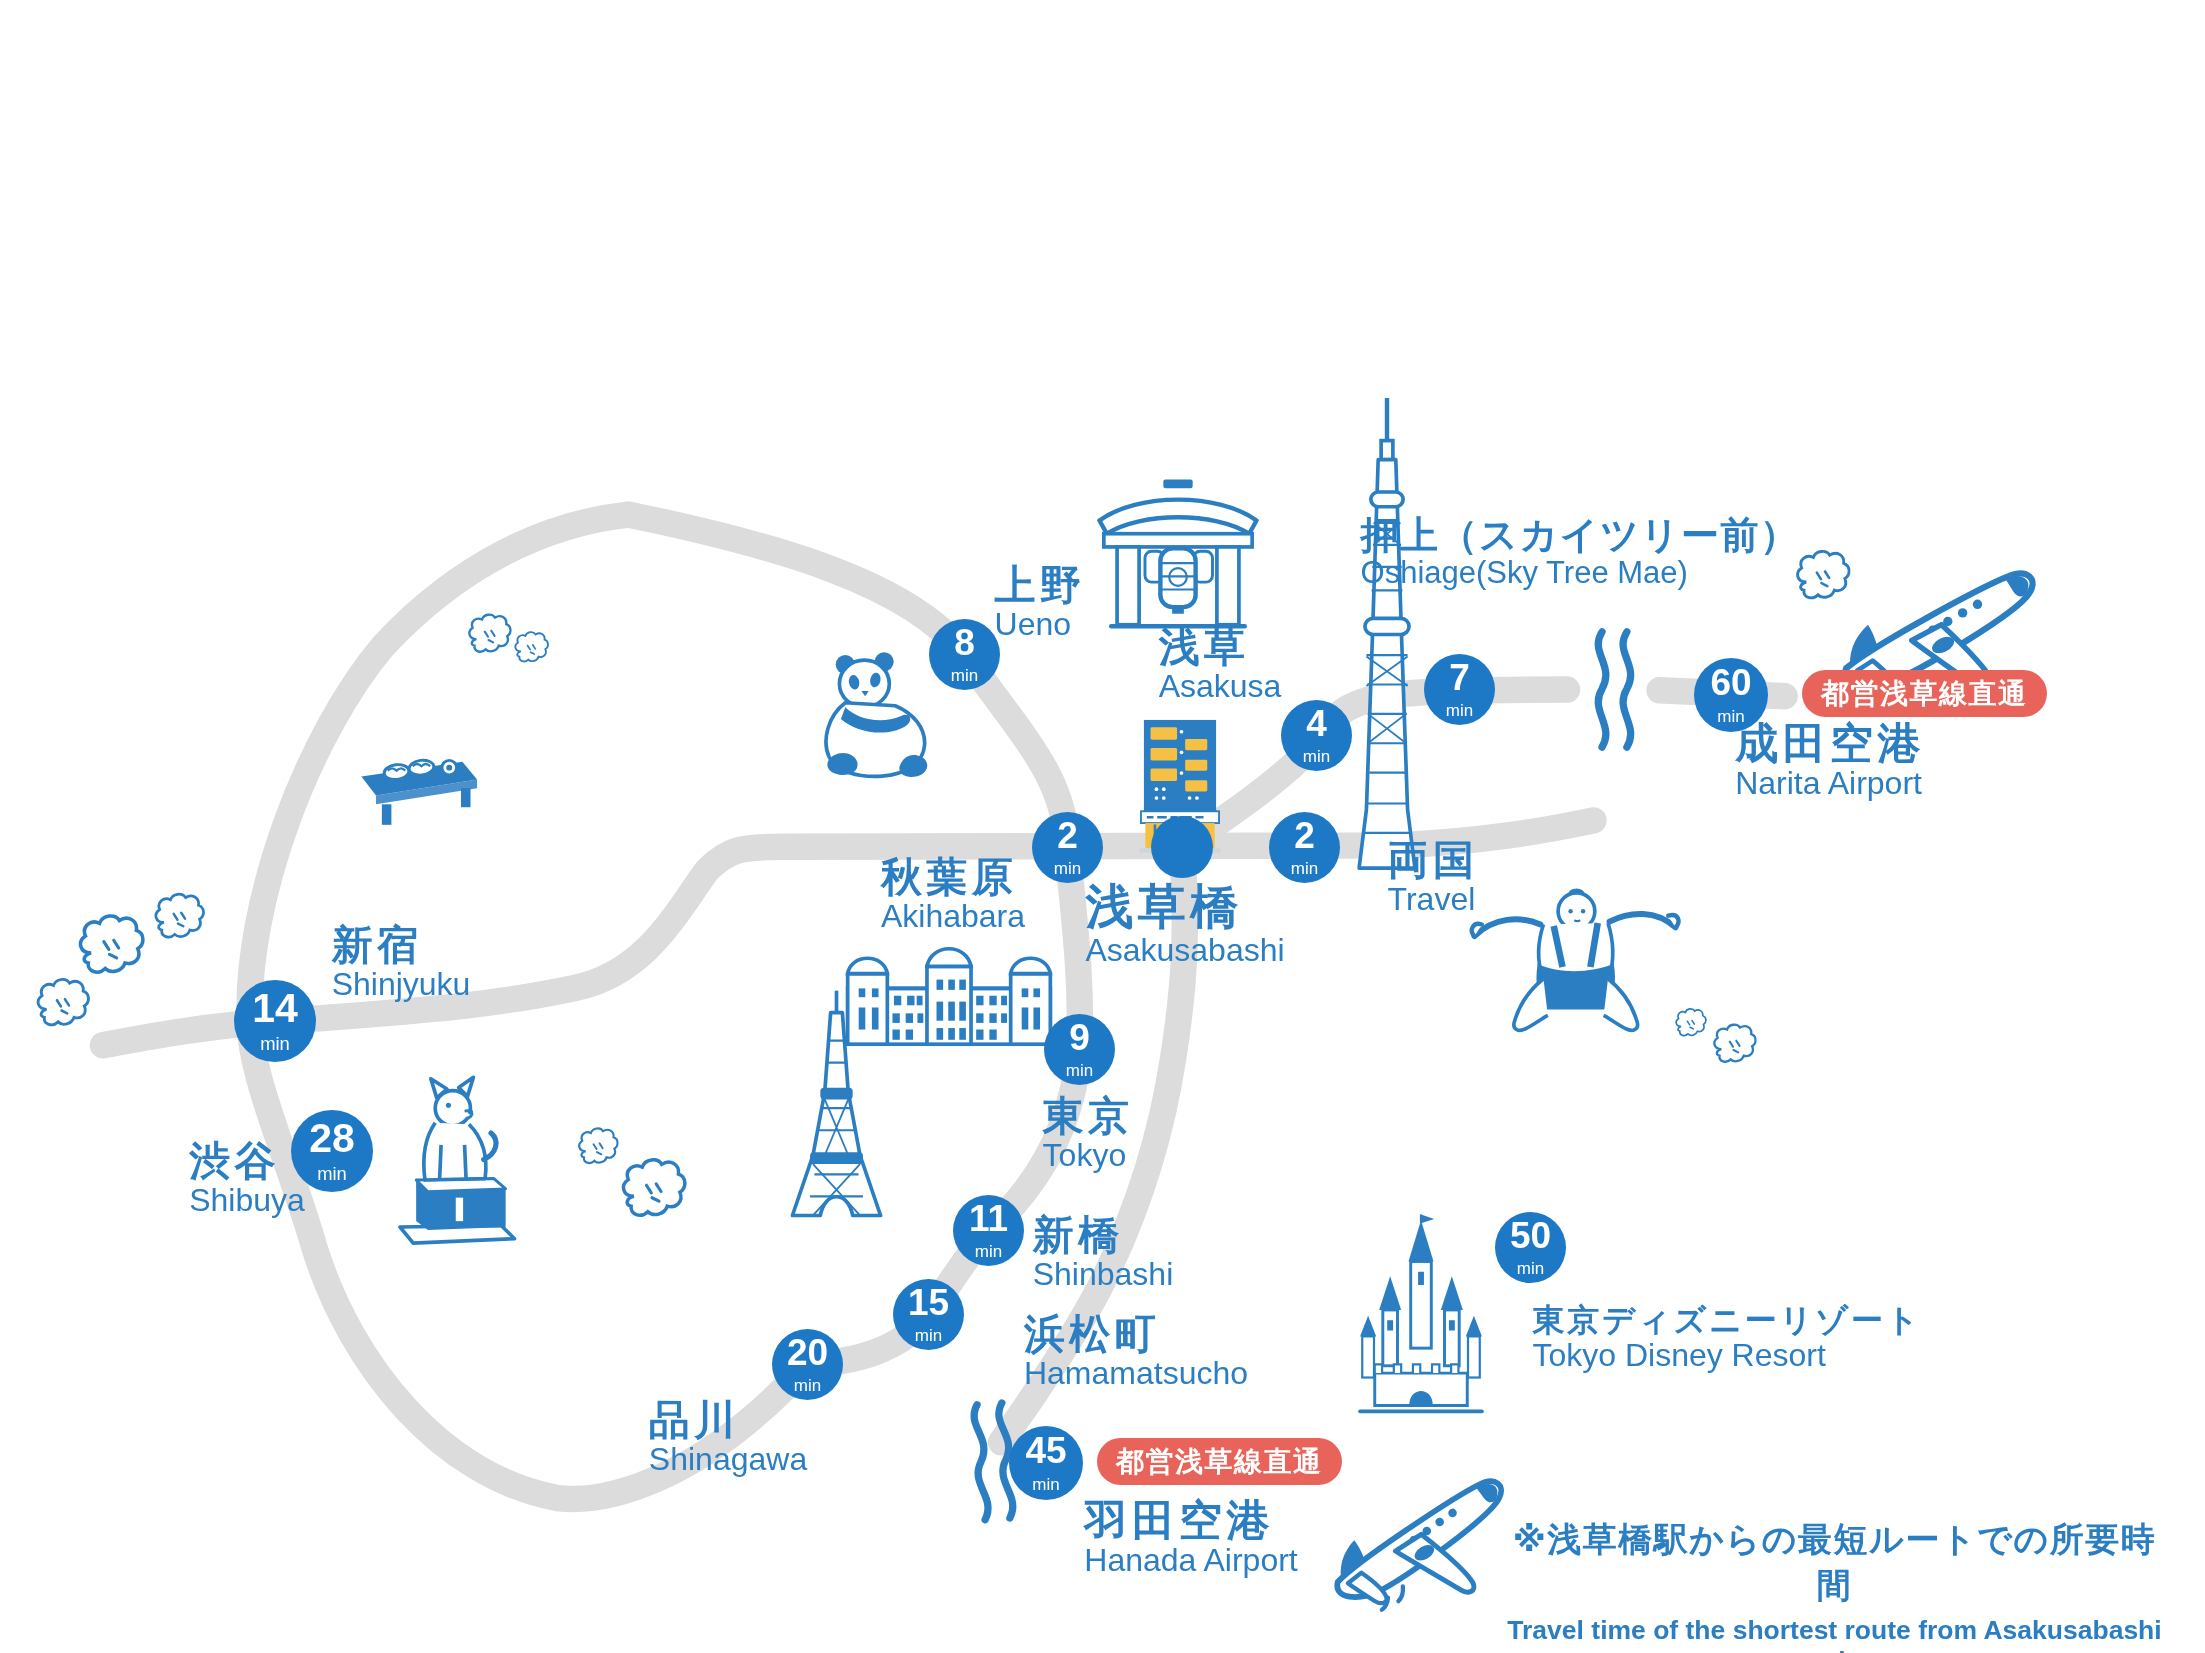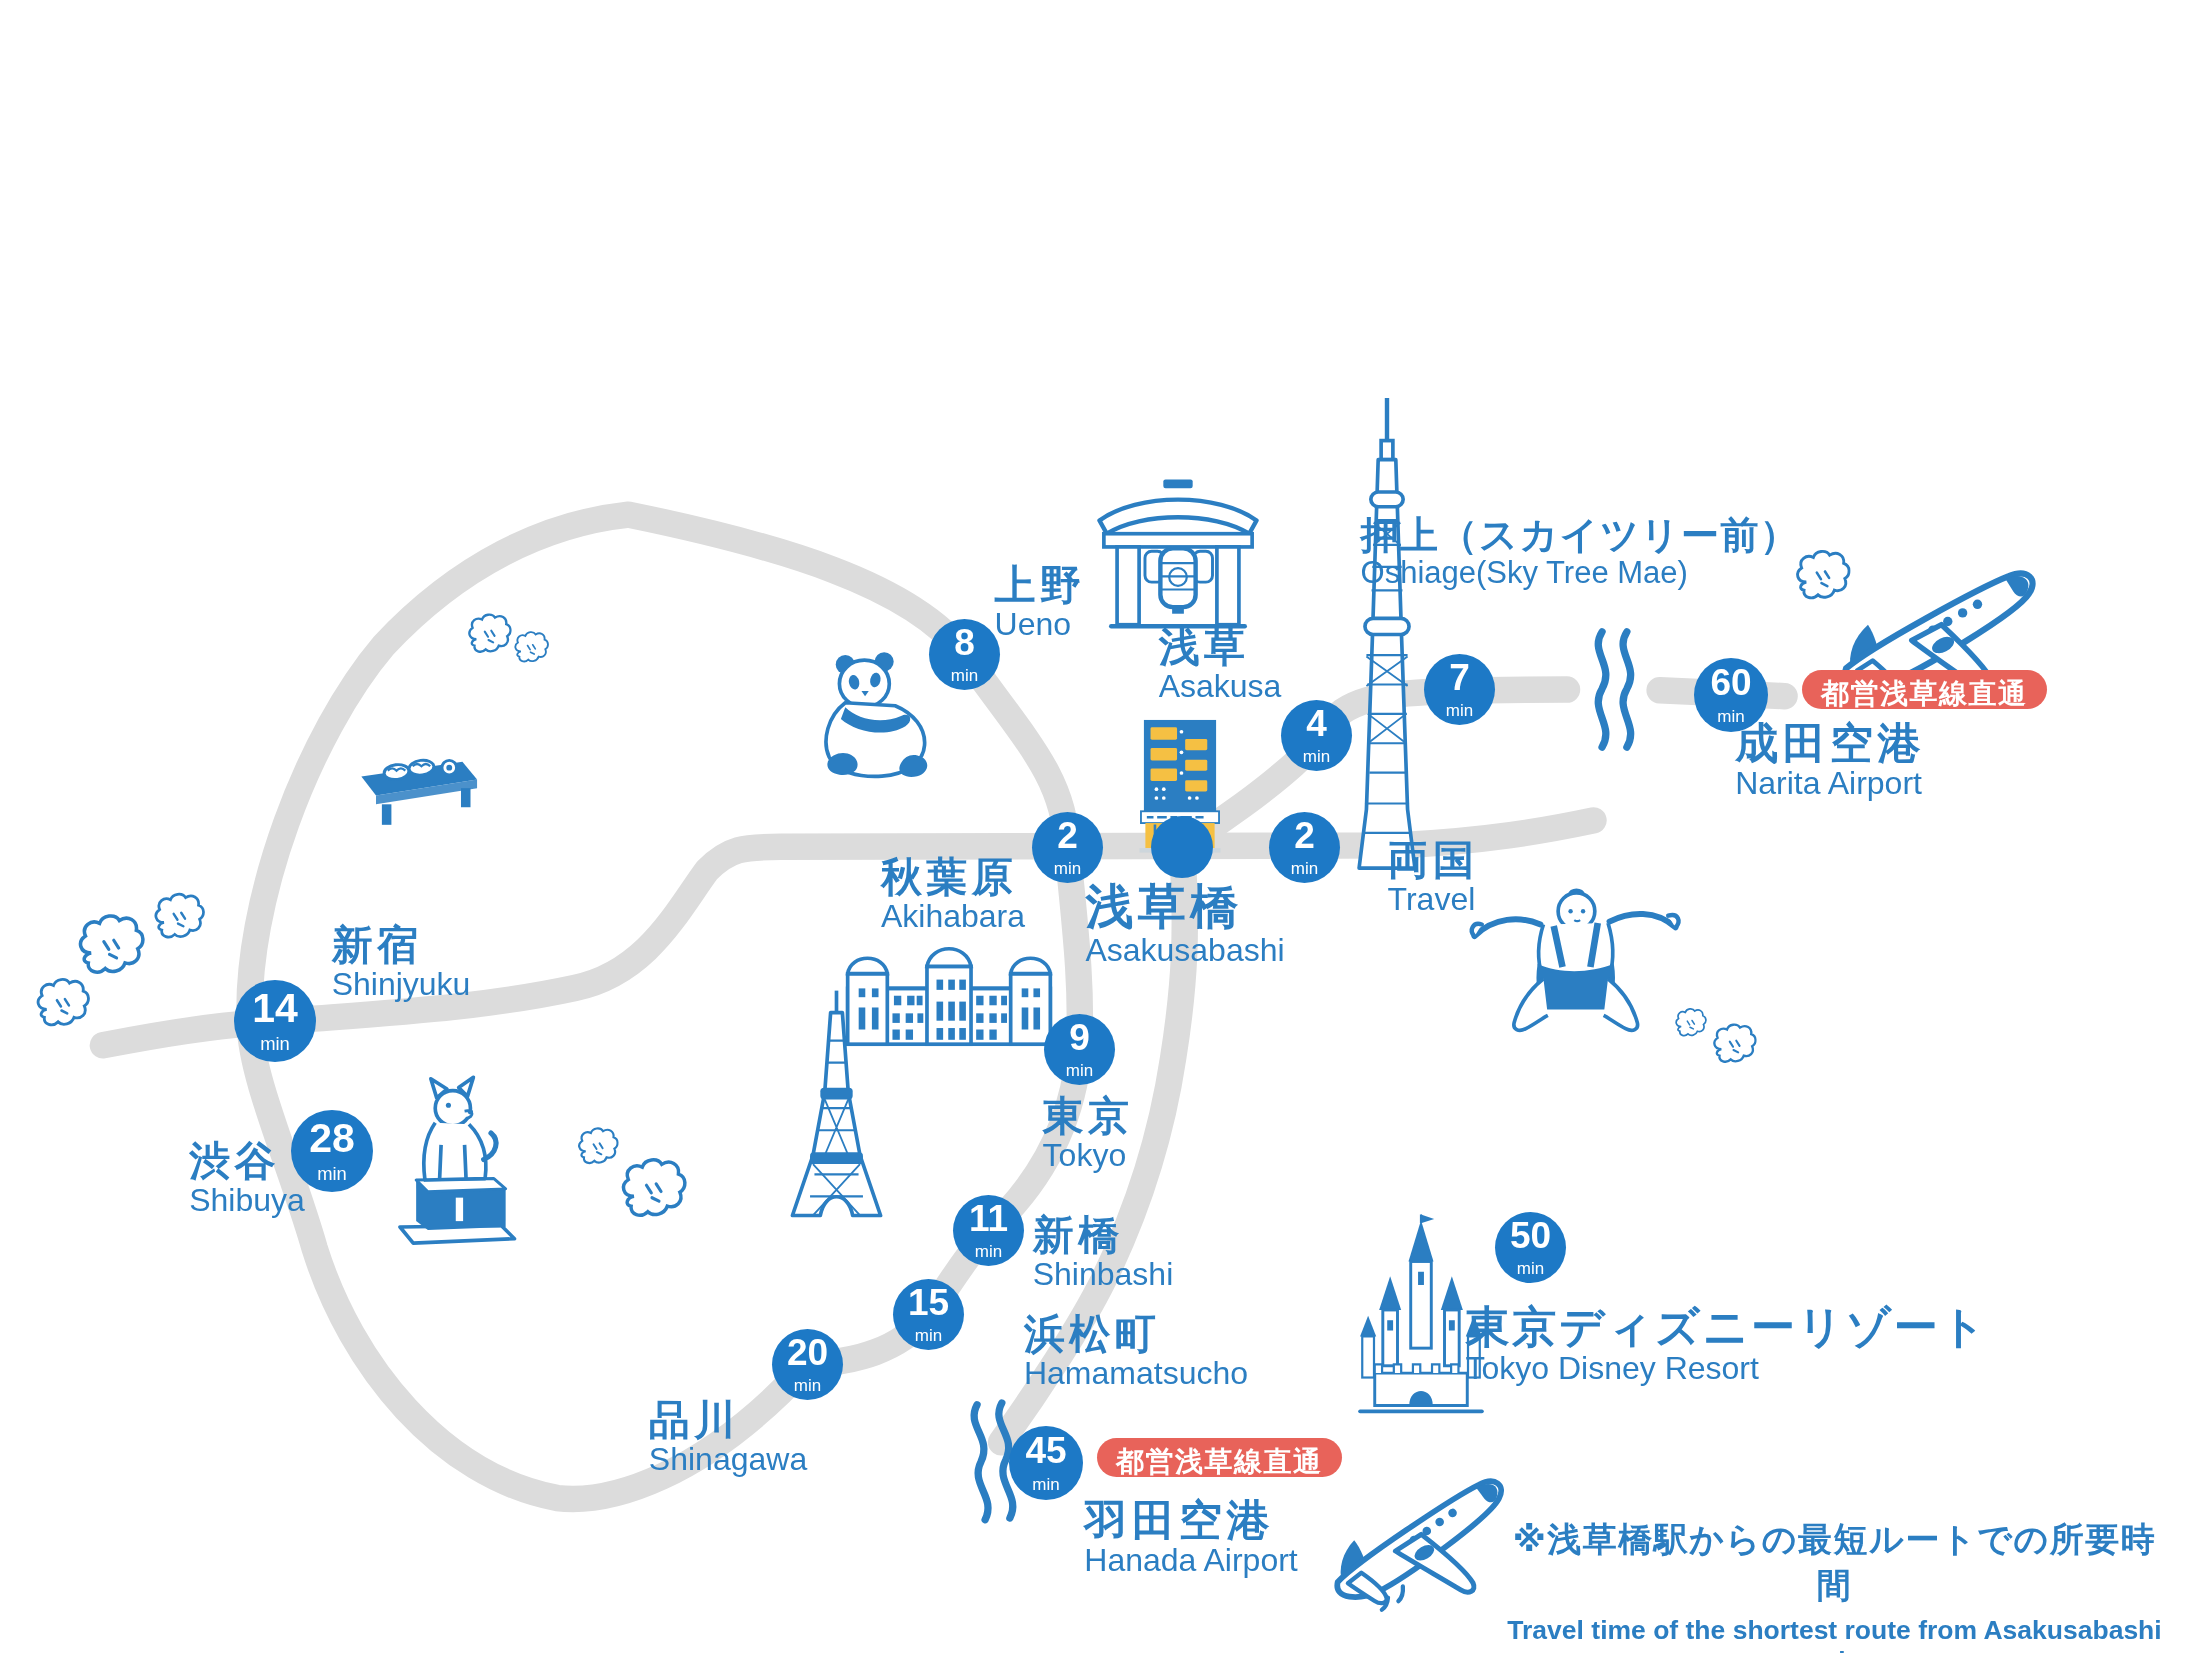--- a/index.html
+++ b/index.html
@@ -25,21 +25,21 @@
   .tc{position:absolute;width:71px;height:71px;border-radius:50%;background:var(--circle);color:#fff;
       display:flex;flex-direction:column;align-items:center;justify-content:center;line-height:1;}
   .tc .n{font-size:37px;font-weight:bold;line-height:.95;}
   .tc .m{font-size:17px;font-weight:normal;margin-top:7px;}
   .tc.mid{width:74px;height:74px;}
   .tc.lg{width:82px;height:82px;}
   .tc.lg .n{font-size:41px;} .tc.lg .m{font-size:18.4px;}
   
   .dot{position:absolute;width:62px;height:62px;border-radius:50%;background:var(--circle);}
   
-  .badge{position:absolute;height:39px;line-height:47px;border-radius:25px;background:var(--red);
+  .badge{position:absolute;height:47px;line-height:47px;border-radius:25px;background:var(--red);
          color:#fff;font-size:28px;font-weight:bold;letter-spacing:1.5px;padding:0 19px;text-align:right;}
   
   #footnote{position:absolute;left:1500px;top:1517px;width:669px;text-align:center;color:var(--blue);}
   #footnote .fja{font-size:34px;font-weight:bold;letter-spacing:1.5px;}
   #footnote .fen{font-size:26.5px;font-weight:bold;margin-top:5.9px;}
   svg{display:block;}
 </style>
 </head>
 <body>
 
@@ -423,21 +423,21 @@
     </div>
   <div class="station" style="left:728px;top:1398px">
       <div class="kanji">品川</div>
       <div class="romaji">Shinagawa</div>
     </div>
   <div class="station" style="left:1191px;top:1497px">
       <div class="kanji" style="font-size:43px">羽田空港</div>
       <div class="romaji">Hanada Airport</div>
     </div>
   <div class="station" style="left:1727px;top:1303px">
-      <div class="kanji" style="font-size:44px;letter-spacing:2.9px">東京ディズニーリゾート</div>
+      <div class="kanji" style="font-size:32px;letter-spacing:2.9px">東京ディズニーリゾート</div>
       <div class="romaji">Tokyo Disney Resort</div>
     </div>
 
   <div class="badge" style="left:1802px;top:670px">都営浅草線直通</div>
   <div class="badge" style="left:1097px;top:1438px">都営浅草線直通</div>
 
 
   <div id="footnote">
     <div class="fja">※浅草橋駅からの最短ルートでの所要時間</div>
     <div class="fen">Travel time of the shortest route from Asakusabashi station</div>

